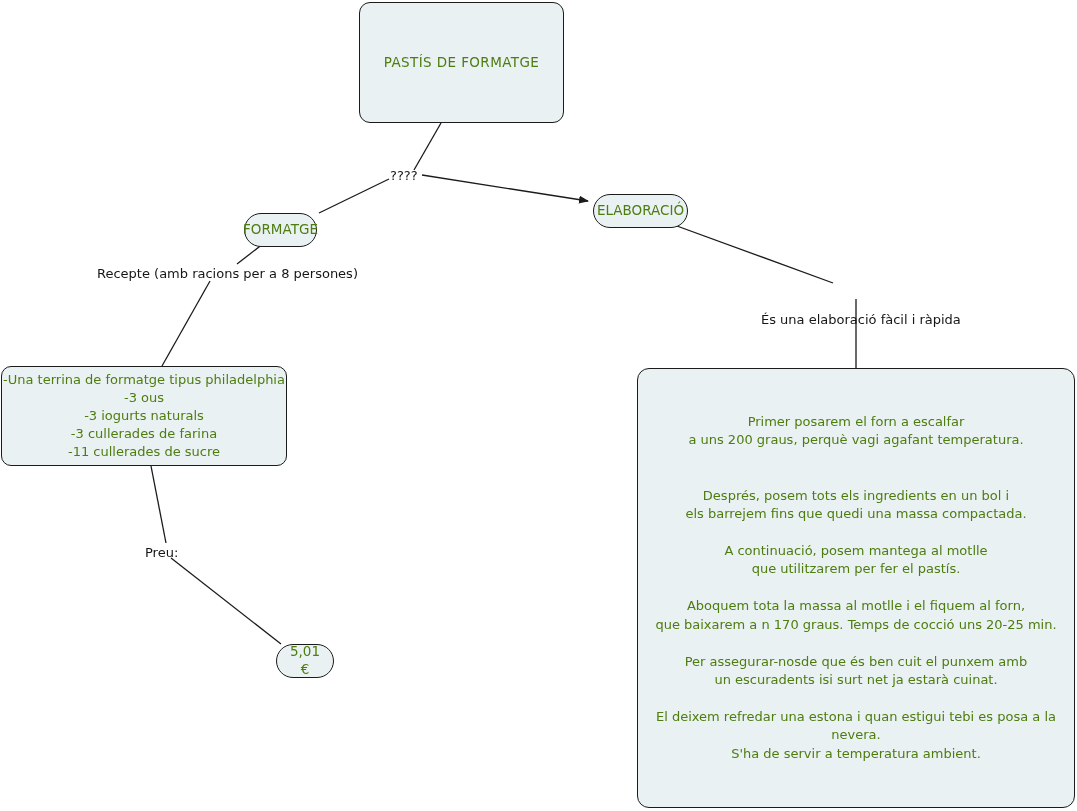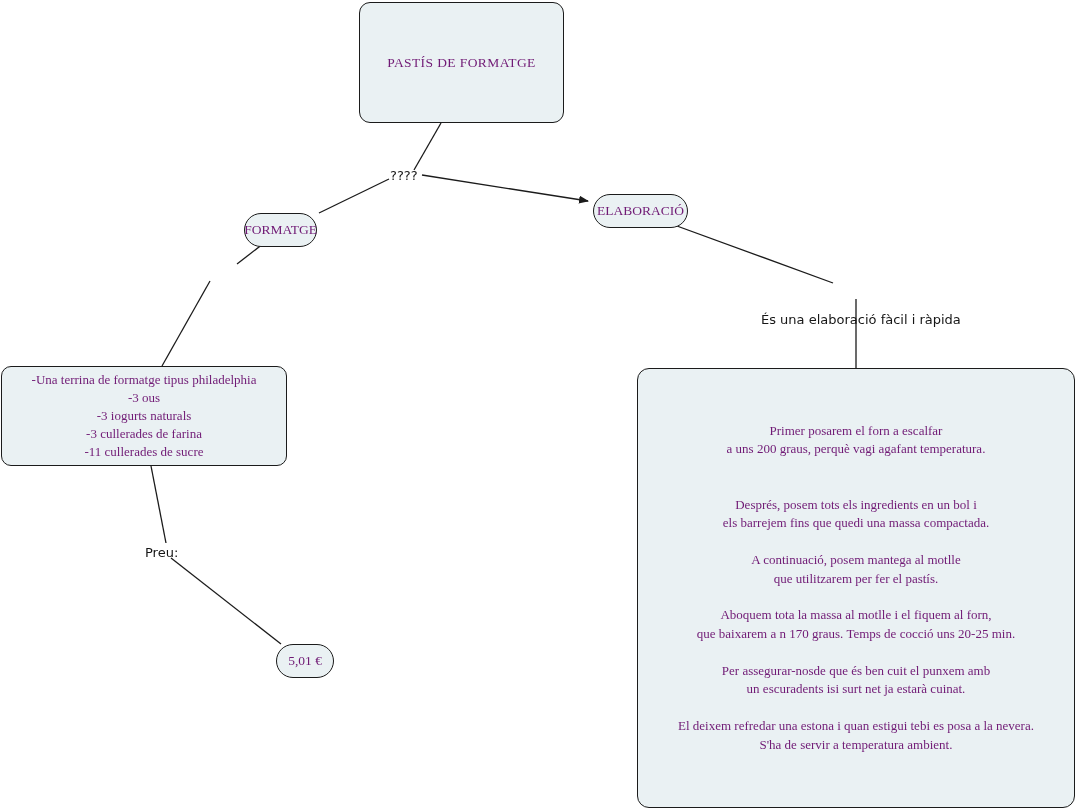--- a/index.html
+++ b/index.html
@@ -28,39 +28,37 @@
   }
   .node {
     position: absolute;
     box-sizing: border-box;
     background: #eaf1f3;
     border: 1.2px solid #1b1b1b;
     display: flex;
     align-items: center;
     justify-content: center;
     text-align: center;
-    color: #701a75;
+    color: #4d7c0f;
     white-space: pre-line;
     line-height: 1.33;
-    font-family: Liberation Serif, serif;
   }
   .node-title {
     left: 359px;
     top: 2px;
     width: 205px;
     height: 121px;
     border-radius: 11px;
     font-size: 13.5px;
     letter-spacing: 0.4px;
   }
   .node-pill {
     border-radius: 999px;
     font-size: 13.5px;
     padding: 16px 9px;
-    text-align: right;
   }
   .node-recepta {
     left: 244px;
     top: 213px;
     width: 73px;
     height: 27px;
   }
   .node-elaboracio {
     left: 593px;
     top: 194px;
@@ -192,16 +190,17 @@
 que baixarem a n 170 graus. Temps de cocció uns 20-25 min.
 
 Per assegurar-nosde que és ben cuit el punxem amb
 un escuradents isi surt net ja estarà cuinat.
 
 El deixem refredar una estona i quan estigui tebi es posa a la nevera.
 S'ha de servir a temperatura ambient.</span>
   </div>
 
   <div class="link-label lbl-root">????</div>
+  <div class="link-label lbl-recepte">Recepte (amb racions per a 8 persones)</div>
   <div class="link-label lbl-preu">Preu:</div>
   <div class="link-label lbl-elab-easy">És una elaboració fàcil i ràpida</div>
 
 </div>
 
 </body></html>

